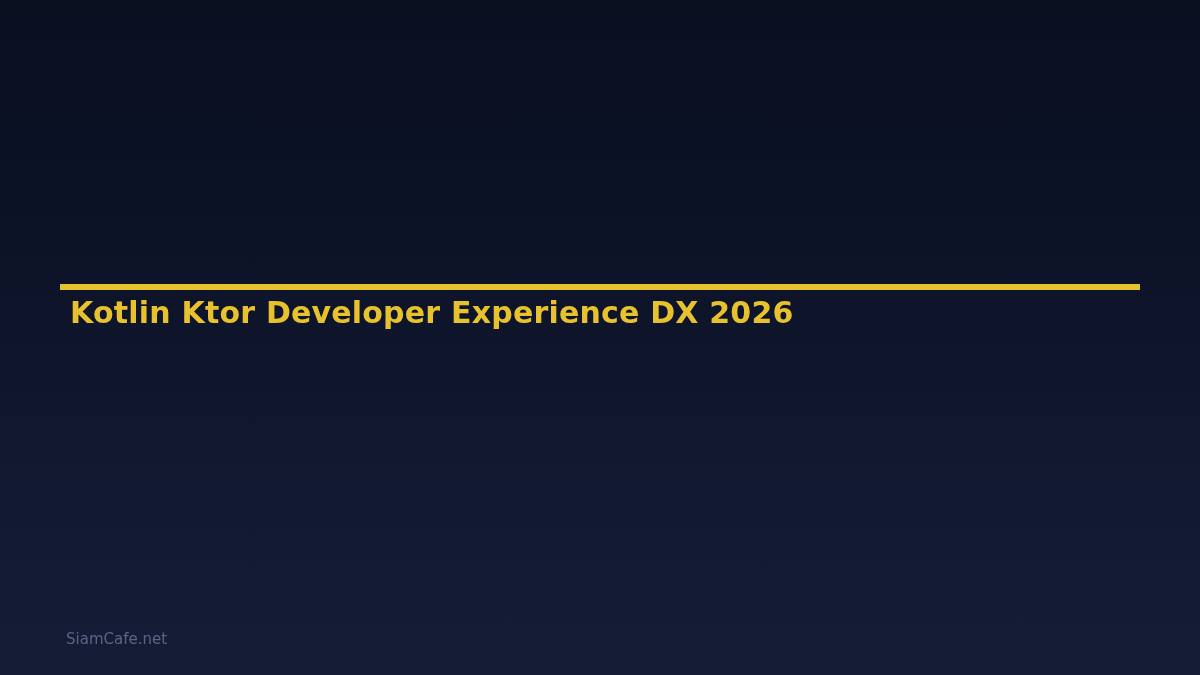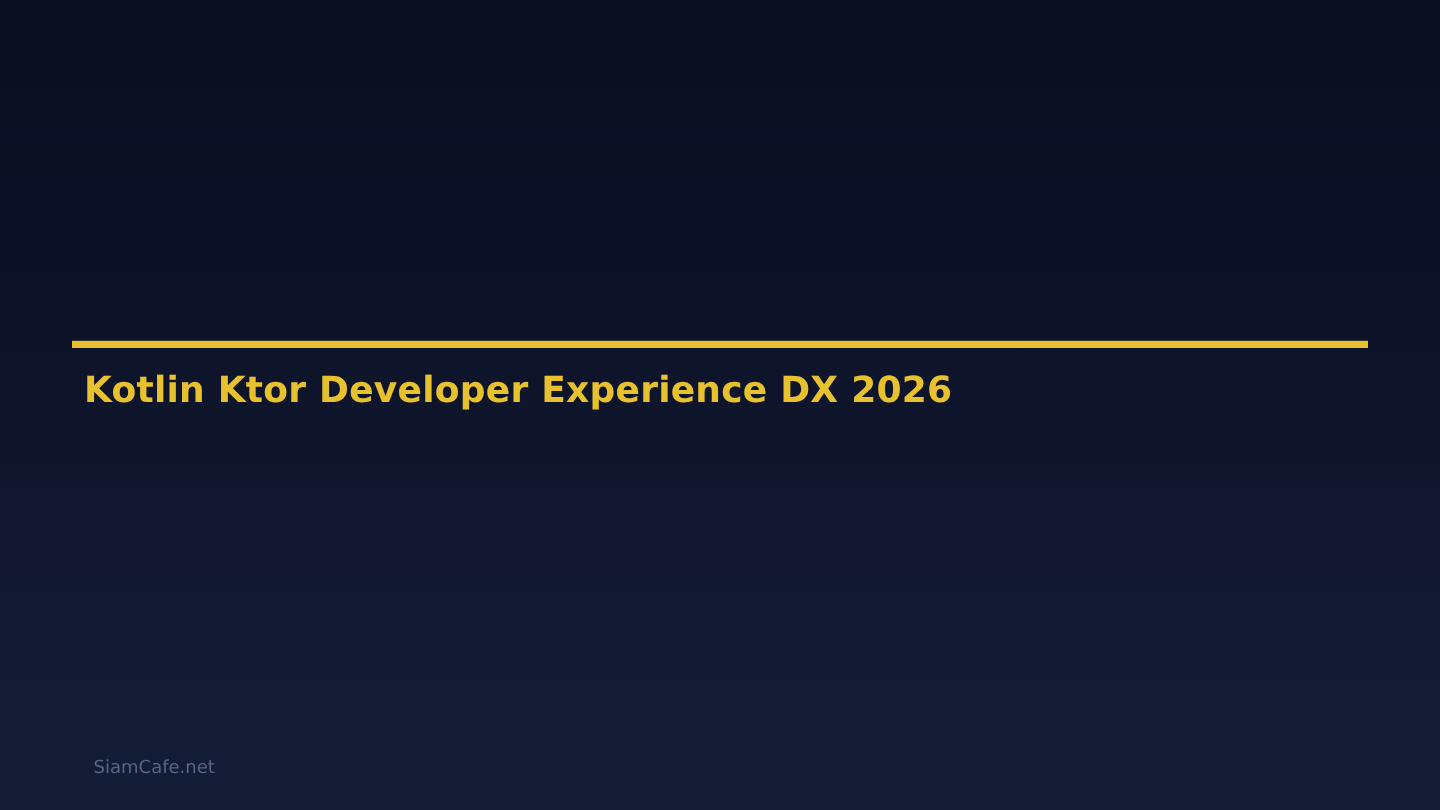--- a/index.html
+++ b/index.html
@@ -37,39 +37,39 @@
     top: 284px;
     width: 1080px;
     height: 6px;
     background: #e8c22e;
   }
 
   
   .title-block {
     position: absolute;
     left: 70px;
-    top: 307px;
+    top: 294px;
     width: 1070px;
   }
 
   .slide-title {
     margin: 0;
     font-family: "DejaVu Sans", sans-serif;
     font-size: 30px;
     font-weight: bold;
     line-height: 38px;
     letter-spacing: 0.2px;
     color: #e8c22e;
     white-space: nowrap;
   }
 
   
   .footer {
     position: absolute;
-    left: 78px;
+    left: 66px;
     top: 628px;
     height: 22px;
     display: flex;
     align-items: center;
   }
 
   .footer-text {
     font-family: "DejaVu Sans", sans-serif;
     font-size: 15px;
     font-weight: normal;

